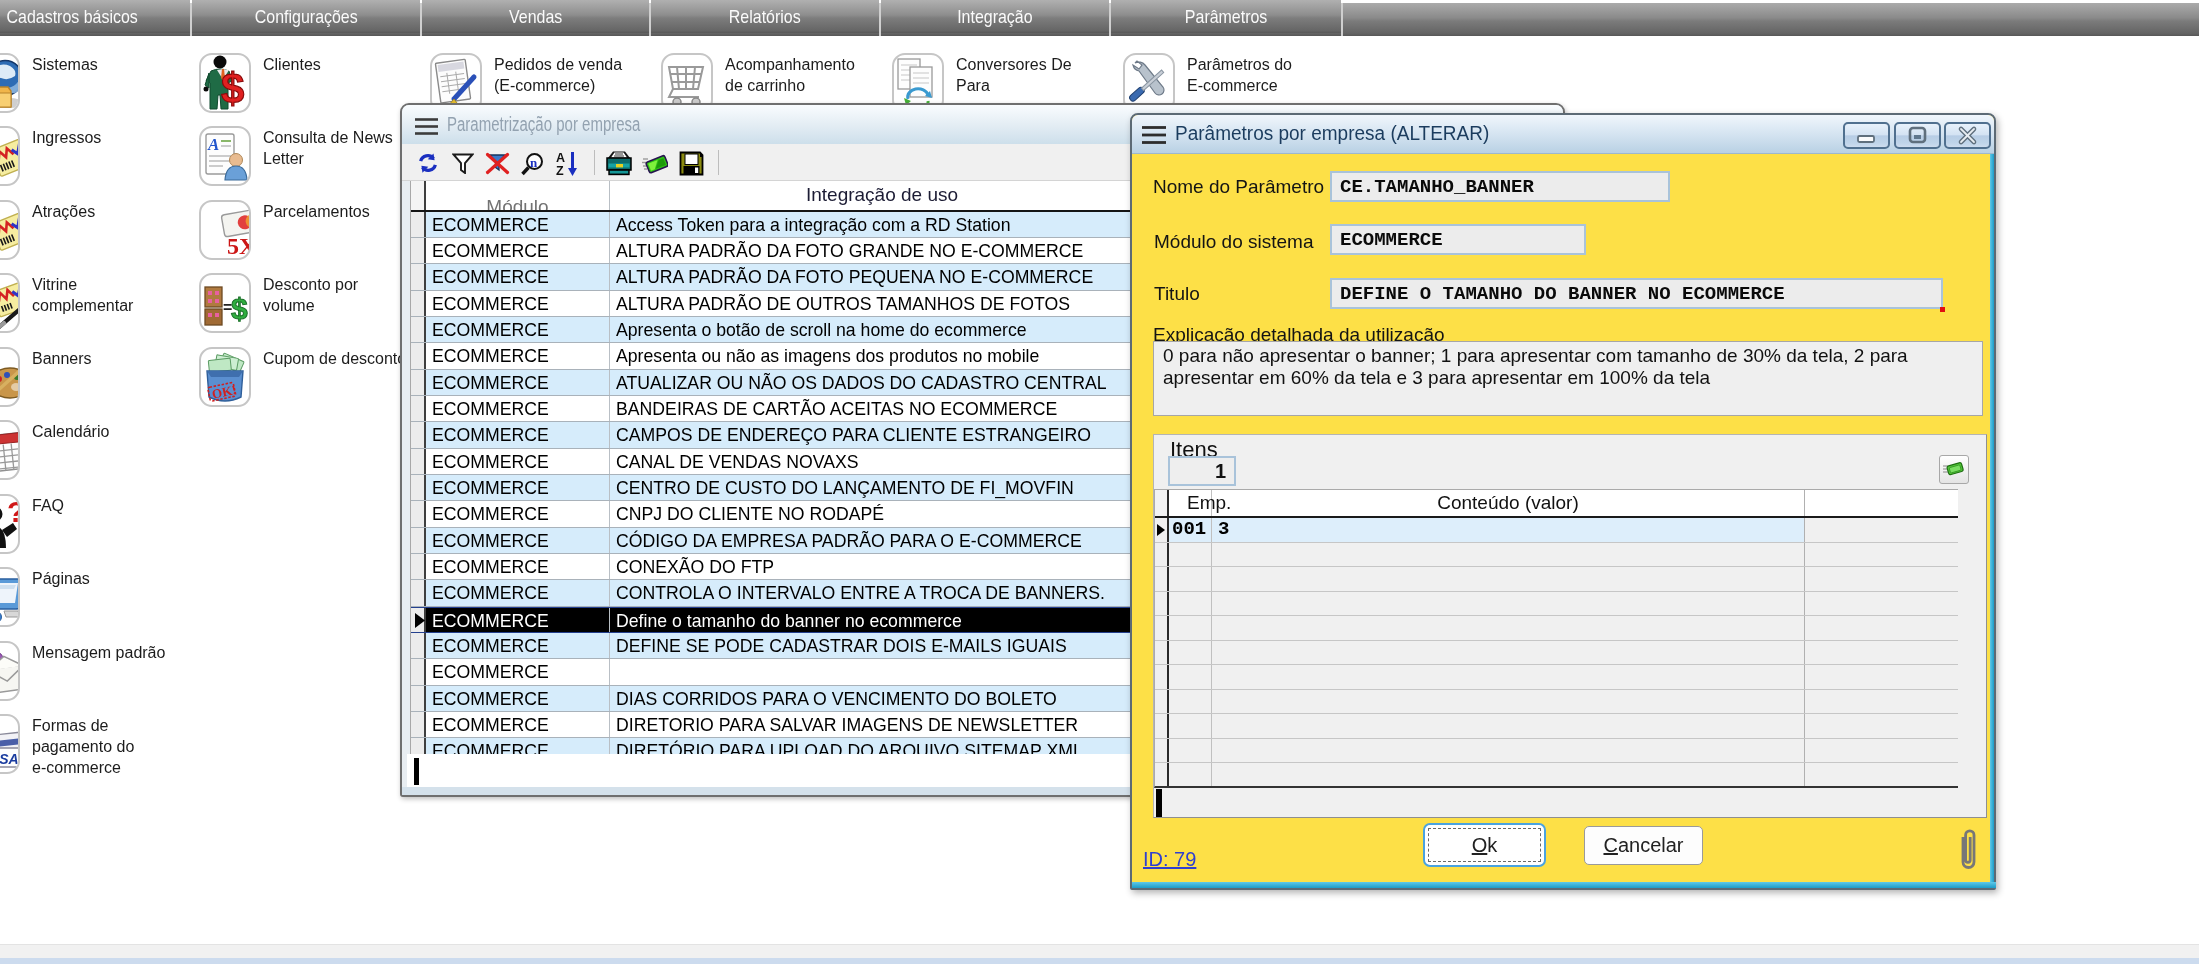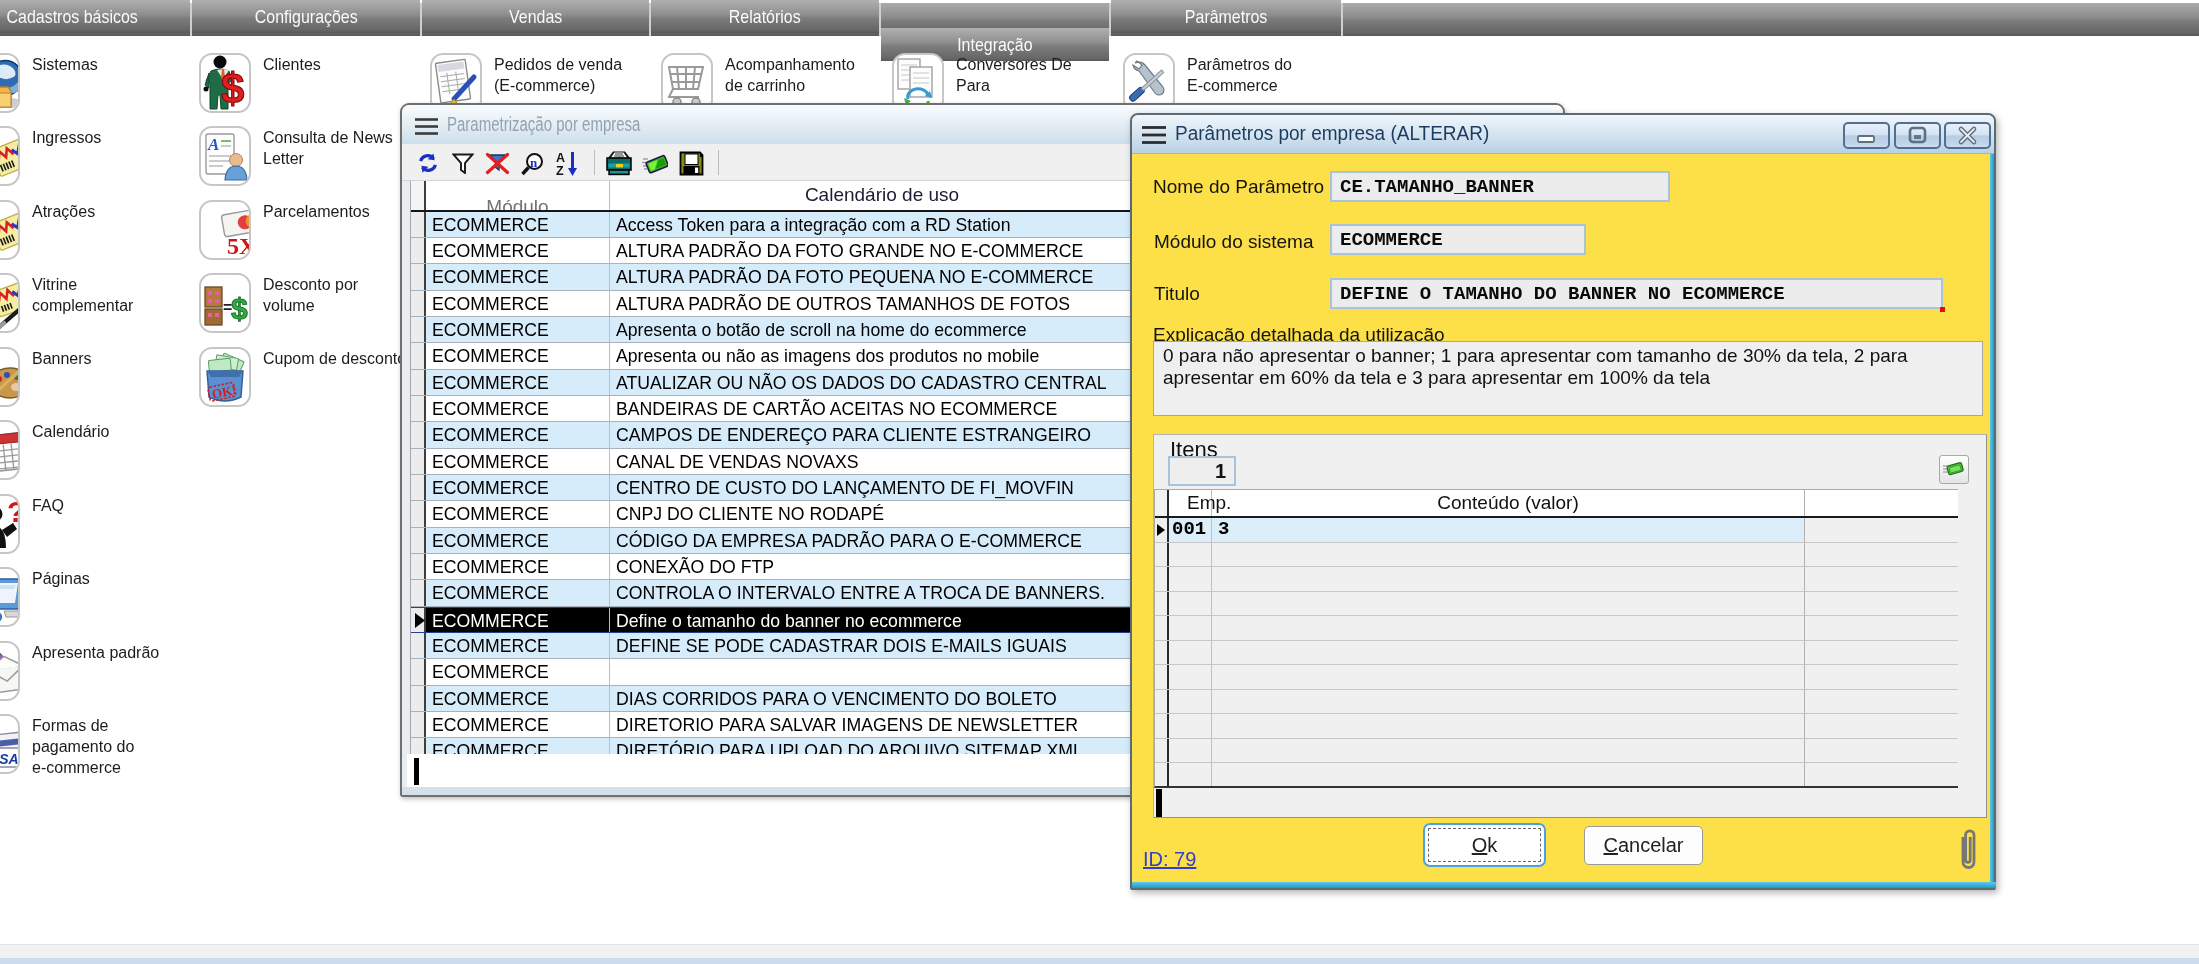--- a/index.html
+++ b/index.html
@@ -45,21 +45,21 @@
   </div>
 <div class="msep" style="left:420px;top:3px;"></div>
 <div class="mbtn" style="left:422px;width:227px;">
     <span>Vendas</span>
   </div>
 <div class="msep" style="left:649px;top:3px;"></div>
 <div class="mbtn" style="left:651px;width:228px;">
     <span>Relatórios</span>
   </div>
 <div class="msep" style="left:879px;top:3px;"></div>
-<div class="mbtn" style="left:881px;width:228px;margin-top:28px;">
+<div class="mbtn" style="left:881px;width:228px;">
     <span>Integração</span>
   </div>
 <div class="msep" style="left:1109px;top:3px;"></div>
 <div class="mbtn" style="left:1111px;width:230px;">
     <span>Parâmetros</span>
   </div>
 <div class="msep" style="left:1341px;top:3px;"></div>
 
 <div id="bstrip1"></div>
 <div id="bstrip2"></div>
@@ -188,21 +188,21 @@
 <svg width="48" height="56" viewBox="0 0 48 56">
 <g transform="translate(14,0)">
         <circle cx="12" cy="16" r="7" fill="#9b59b6" stroke="#6e3a85" stroke-width="1"></circle>
       </g>
 <g transform="translate(14,0) rotate(-8 24 36)">
 <rect x="4" y="24" width="38" height="24" rx="2" fill="#f6f6f2" stroke="#9a9a9a" stroke-width="1.5"></rect>
 <path d="M4 24 l19 14 l19 -14" fill="none" stroke="#9a9a9a" stroke-width="1.5"></path>
 <path d="M5 25 l18 -12 l18 12" fill="#fcfcf8" stroke="#9a9a9a" stroke-width="1.5"></path>
 </g>
 </svg></div>
-<div class="ilabel" style="left:32px;top:642px;">Apresenta padrão</div>
+<div class="ilabel" style="left:32px;top:642px;">Mensagem padrão</div>
 
 <div class="icell" style="left:-32px;top:714px;">
 <svg width="48" height="56" viewBox="0 0 48 56">
 <g transform="translate(12,0)">
         <circle cx="8" cy="10" r="7" fill="#f0a030" stroke="#b87820" stroke-width="1.2"></circle>
 <g transform="rotate(-6 22 32)">
 <rect x="0" y="18" width="40" height="24" rx="3" fill="#f2f2f6" stroke="#8a8a9a" stroke-width="1.4"></rect>
 <rect x="0" y="24" width="40" height="6" fill="#4a5fa8"></rect>
 </g>
 <rect x="2" y="32" width="40" height="19" rx="3" fill="#fdfdfd" stroke="#8a8a9a" stroke-width="1.4"></rect>
@@ -422,21 +422,21 @@
       <rect x="4.5" y="15" width="16" height="8.5" fill="#000"></rect>
       <rect x="16" y="16.5" width="3.2" height="5.5" fill="#fff"></rect>
       <rect x="21" y="3" width="2" height="3" fill="#000"></rect>
     </svg>
     <div class="abs" style="left:316px;top:6px;width:1px;height:25px;background:#bdbdbd;"></div>
   </div>
   <div id="w1grid">
     <div class="r hrow" style="border-bottom:2.5px solid #151515;">
       <div class="ind" style="background:#f4f4f4;"></div>
       <div class="cmod" style="text-align:center;padding:12px;line-height:28px;color:#737373;">Módulo</div>
-      <div style="width:545px;flex:none;text-align:center;font-size:19px;line-height:28px;color:#1c1c34;border-right:1px solid #b9bfc5;">Calendário de uso</div>
+      <div style="width:545px;flex:none;text-align:center;font-size:19px;line-height:28px;color:#1c1c34;border-right:1px solid #b9bfc5;">Integração de uso</div>
         <div style="flex:1;"></div>
     </div>
     <div class="r">
         <div class="ind"></div>
         <div class="cmod rb"><span class="ct">ECOMMERCE</span></div>
         <div class="cexp rb"><span class="ct">Access Token para a integração com a RD Station</span></div>
       </div>
     <div class="r">
         <div class="ind"></div>
         <div class="cmod rw"><span class="ct">ECOMMERCE</span></div>

